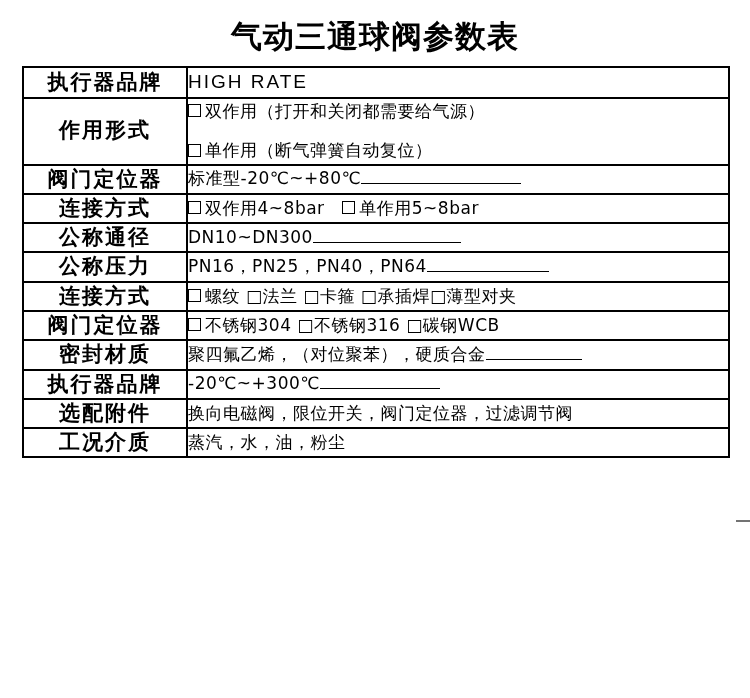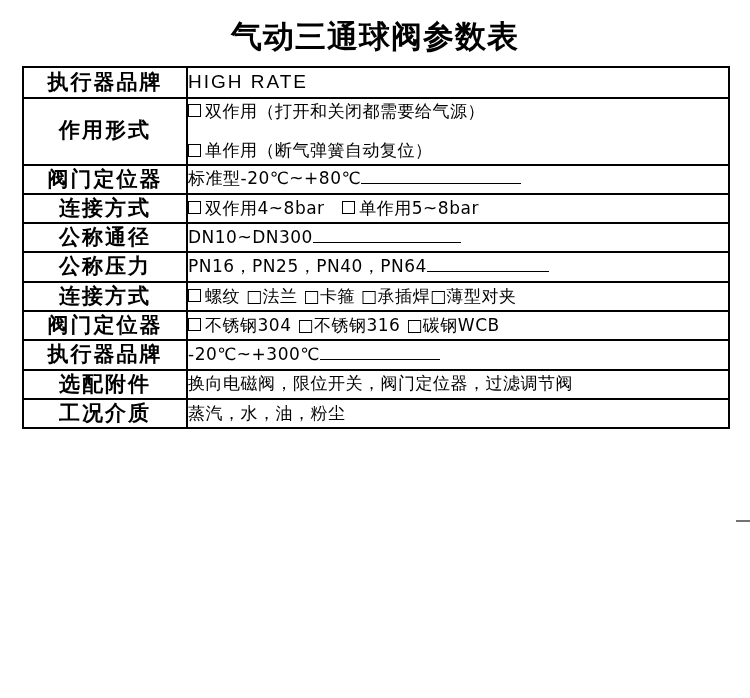--- a/index.html
+++ b/index.html
@@ -169,20 +169,26 @@
 
       <tr>
         <td class="label">阀门定位器</td>
         <td class="value">
           <span class="val-line">
             <span class="box"></span><span>不锈钢304 □不锈钢316 □碳钢WCB</span>
           </span>
         </td>
       </tr>
 
+      <tr>
+        <td class="label">密封材质</td>
+        <td class="value">
+          <span class="val-line"><span>聚四氟乙烯，（对位聚苯），硬质合金</span><span class="u u-60"></span></span>
+        </td>
+      </tr>
 
       <tr>
         <td class="label">执行器品牌</td>
         <td class="value">
           <span class="val-line"><span>-20℃~+300℃</span><span class="u u-80"></span></span>
         </td>
       </tr>
 
       <tr>
         <td class="label">选配附件</td>

